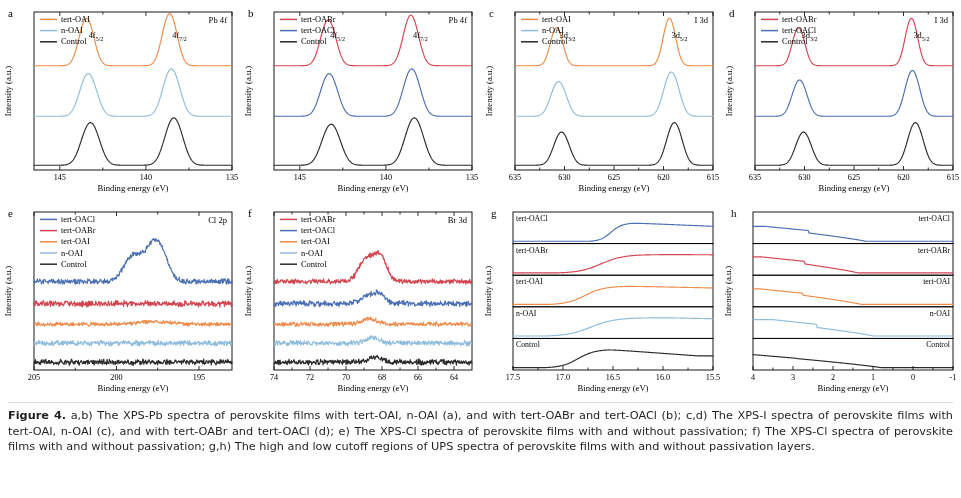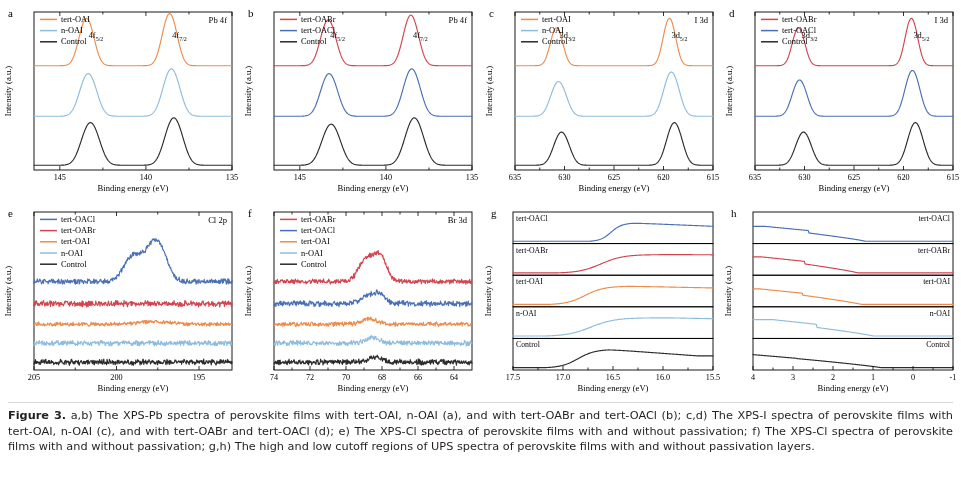--- a/index.html
+++ b/index.html
@@ -369,16 +369,16 @@
           <line x1="232" y1="170" x2="232" y2="166" class="tick"></line>
           <text x="232" y="180" class="tick-lbl" text-anchor="middle">-1</text>
           <text x="132" y="191" class="axis-title" text-anchor="middle">Binding energy (eV)</text>
           <text x="10" y="91" class="axis-title" text-anchor="middle" transform="rotate(-90 10 91)">Intensity (a.u.)</text>
         </svg>
       </div>
   </div>
 
   <div class="cap-rule"></div>
   <div class="caption">
-    <b>Figure 3.</b>
+    <b>Figure 4.</b>
     <span>a,b) The XPS-Pb spectra of perovskite films with tert-OAI, n-OAI (a), and with tert-OABr and tert-OACl (b); c,d) The XPS-I spectra of perovskite films with tert-OAI, n-OAI (c), and with tert-OABr and tert-OACl (d); e) The XPS-Cl spectra of perovskite films with and without passivation; f) The XPS-Cl spectra of perovskite films with and without passivation; g,h) The high and low cutoff regions of UPS spectra of perovskite films with and without passivation layers.</span>
   </div>
 </div>
 
 </body></html>

